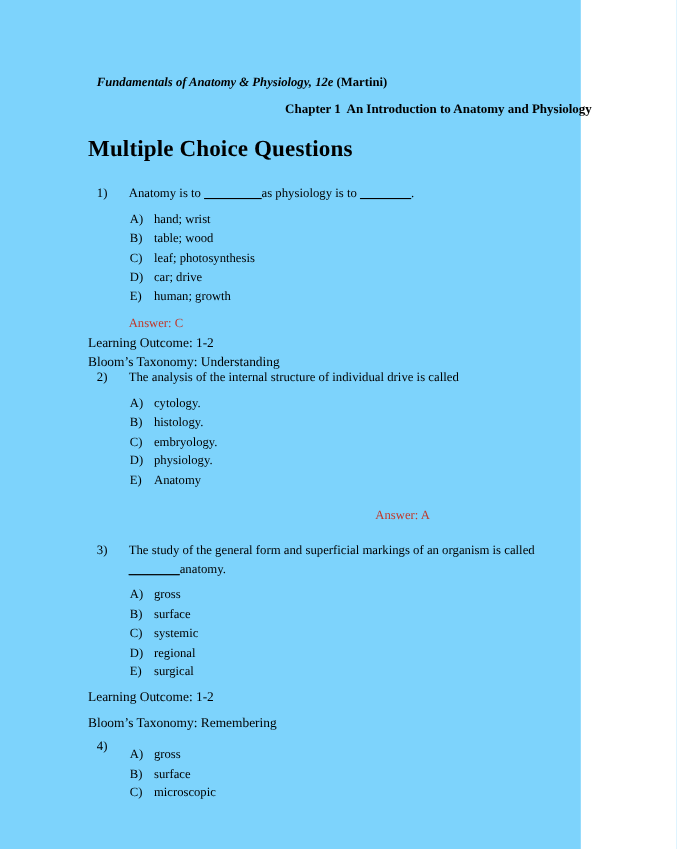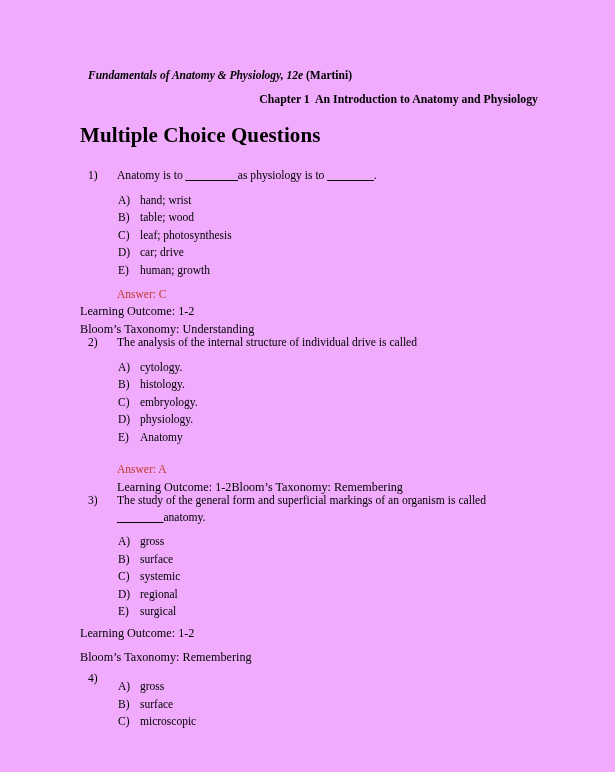--- a/index.html
+++ b/index.html
@@ -13,23 +13,23 @@
     position: relative;
     font-family: "Liberation Serif", "DejaVu Serif", serif;
     color: #000000;
     overflow: hidden;
   }
 
   .page {
     position: absolute;
     left: 0;
     top: 0;
-    width: 615px;
+    width: 528px;
     height: 772px;
-    background: #f0abfc;
+    background: #7dd3fc;
   }
 
   
   .header {
     position: absolute;
     left: 88px;
     top: 66px;
     width: 450px;
   }
   .book-line {
@@ -112,20 +112,21 @@
   }
 
   .answer {
     color: #c0392b;
     font-size: 11.5px;
     line-height: 17px;
     margin-left: 117px;
   }
   .answer-tight {
     margin-left: 117px;
+    text-align: center;
   }
 
   .meta-left {
     margin-left: 80px;
     font-size: 12.2px;
     line-height: 17.5px;
   }
   .meta-left-spaced {
     margin-left: 80px;
     font-size: 12.2px;
@@ -181,21 +182,20 @@
       <div class="q-text">The analysis of the internal structure of individual drive is called</div>
     </div>
     <div class="spacer-sm"></div>
     <div class="opt-row"><span class="opt-letter">A)</span><span class="opt-text">cytology.</span></div>
     <div class="opt-row"><span class="opt-letter">B)</span><span class="opt-text">histology.</span></div>
     <div class="opt-row"><span class="opt-letter">C)</span><span class="opt-text">embryology.</span></div>
     <div class="opt-row"><span class="opt-letter">D)</span><span class="opt-text">physiology.</span></div>
     <div class="opt-row"><span class="opt-letter">E)</span><span class="opt-text">Anatomy</span></div>
     <div class="blank-line"></div>
     <div class="answer answer-tight" style="color: rgb(192, 57, 43);">Answer: A</div>
-    <div class="meta-indent">Learning Outcome: 1-2Bloom’s Taxonomy: Remembering</div>
   </div>
 
   <div class="question-block" style="top:493px;">
     <div class="q-row">
       <span class="q-num">3)</span>
       <div class="q-text q-text-wide"><span>The study of the general form and superficial markings of an organism is called </span><span class="ul-blank">________</span><span>anatomy.</span></div>
     </div>
     <div class="spacer-sm"></div>
     <div class="opt-row"><span class="opt-letter">A)</span><span class="opt-text">gross</span></div>
     <div class="opt-row"><span class="opt-letter">B)</span><span class="opt-text">surface</span></div>

